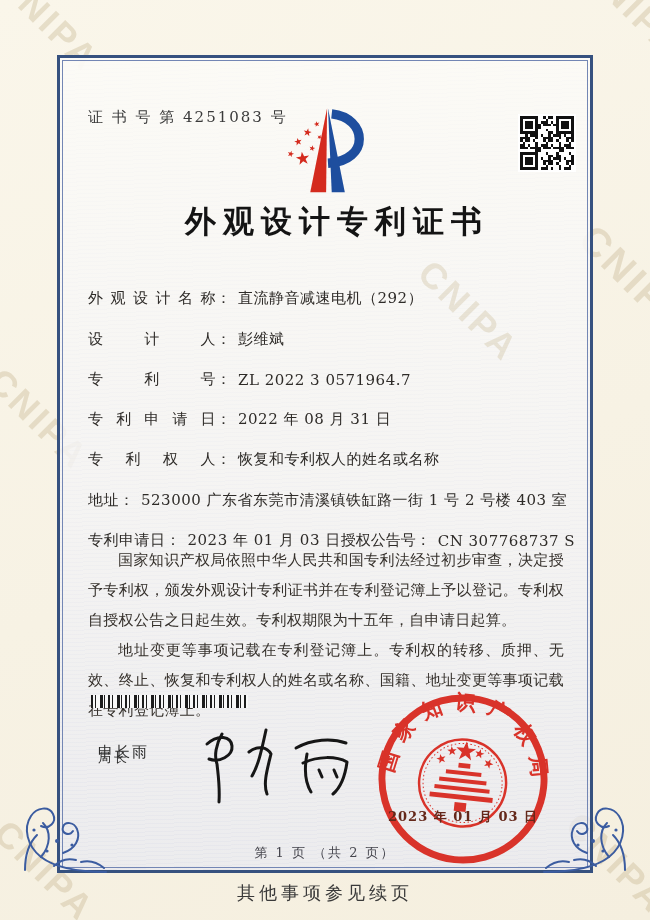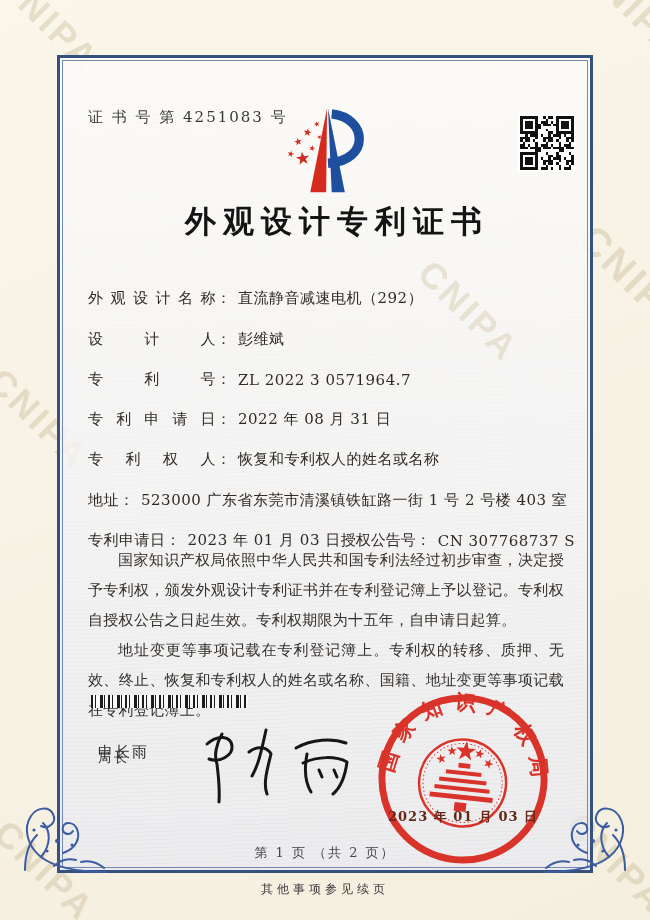--- a/index.html
+++ b/index.html
@@ -73,21 +73,21 @@
   .sig-svg{position:absolute;left:126px;top:664px;width:180px;height:92px;}
   
   .seal{position:absolute;left:316px;top:634px;width:174px;height:174px;}
   .seal svg{position:absolute;inset:0;transform:rotate(6deg);opacity:0.94;}
   .seal-date{
     position:absolute;left:0;top:116px;width:100%;text-align:center;
     font-size:13px;font-weight:bold;color:#64281a;letter-spacing:1px;
   }
   
   .page-no{position:absolute;left:0;top:786px;width:100%;text-align:center;font-size:13px;letter-spacing:2px;color:#45454d;}
-  .cont-note{position:absolute;left:0;top:881px;width:100%;text-align:center;font-size:12px;letter-spacing:4px;color:#3a3a3a;z-index:2;}
+  .cont-note{position:absolute;left:0;top:881px;width:100%;text-align:center;font-size:18px;letter-spacing:4px;color:#3a3a3a;z-index:2;}
   
   .flourish{position:absolute;width:94px;height:94px;z-index:3;}
   .flourish.bl{left:16px;top:782px;}
   .flourish.br{right:16px;top:782px;transform:scaleX(-1);}
 </style>
 </head>
 <body>
 
 <div class="wm wm-tl">CNIPA</div>
 <div class="wm wm-tr">CNIPA</div>

